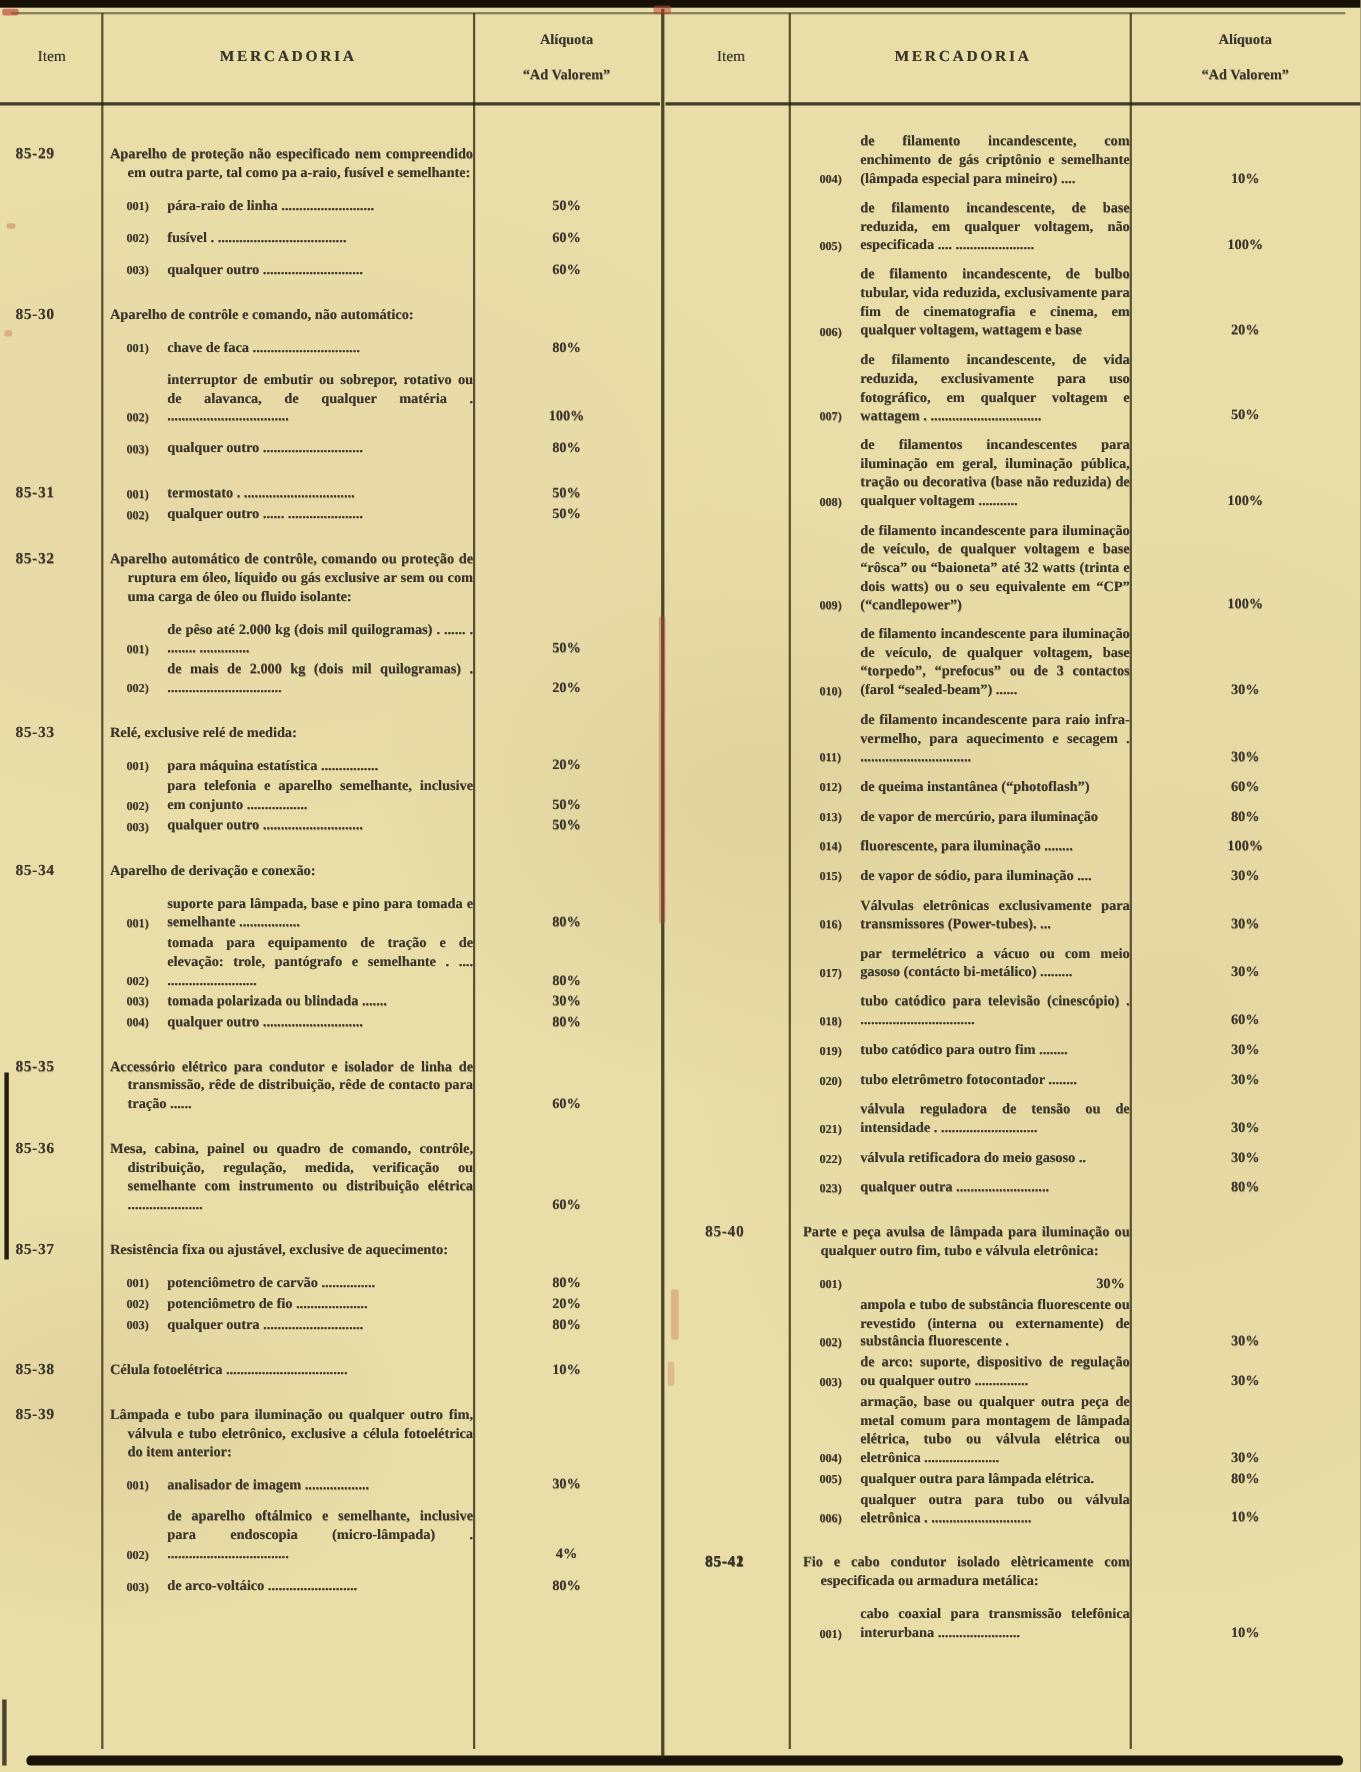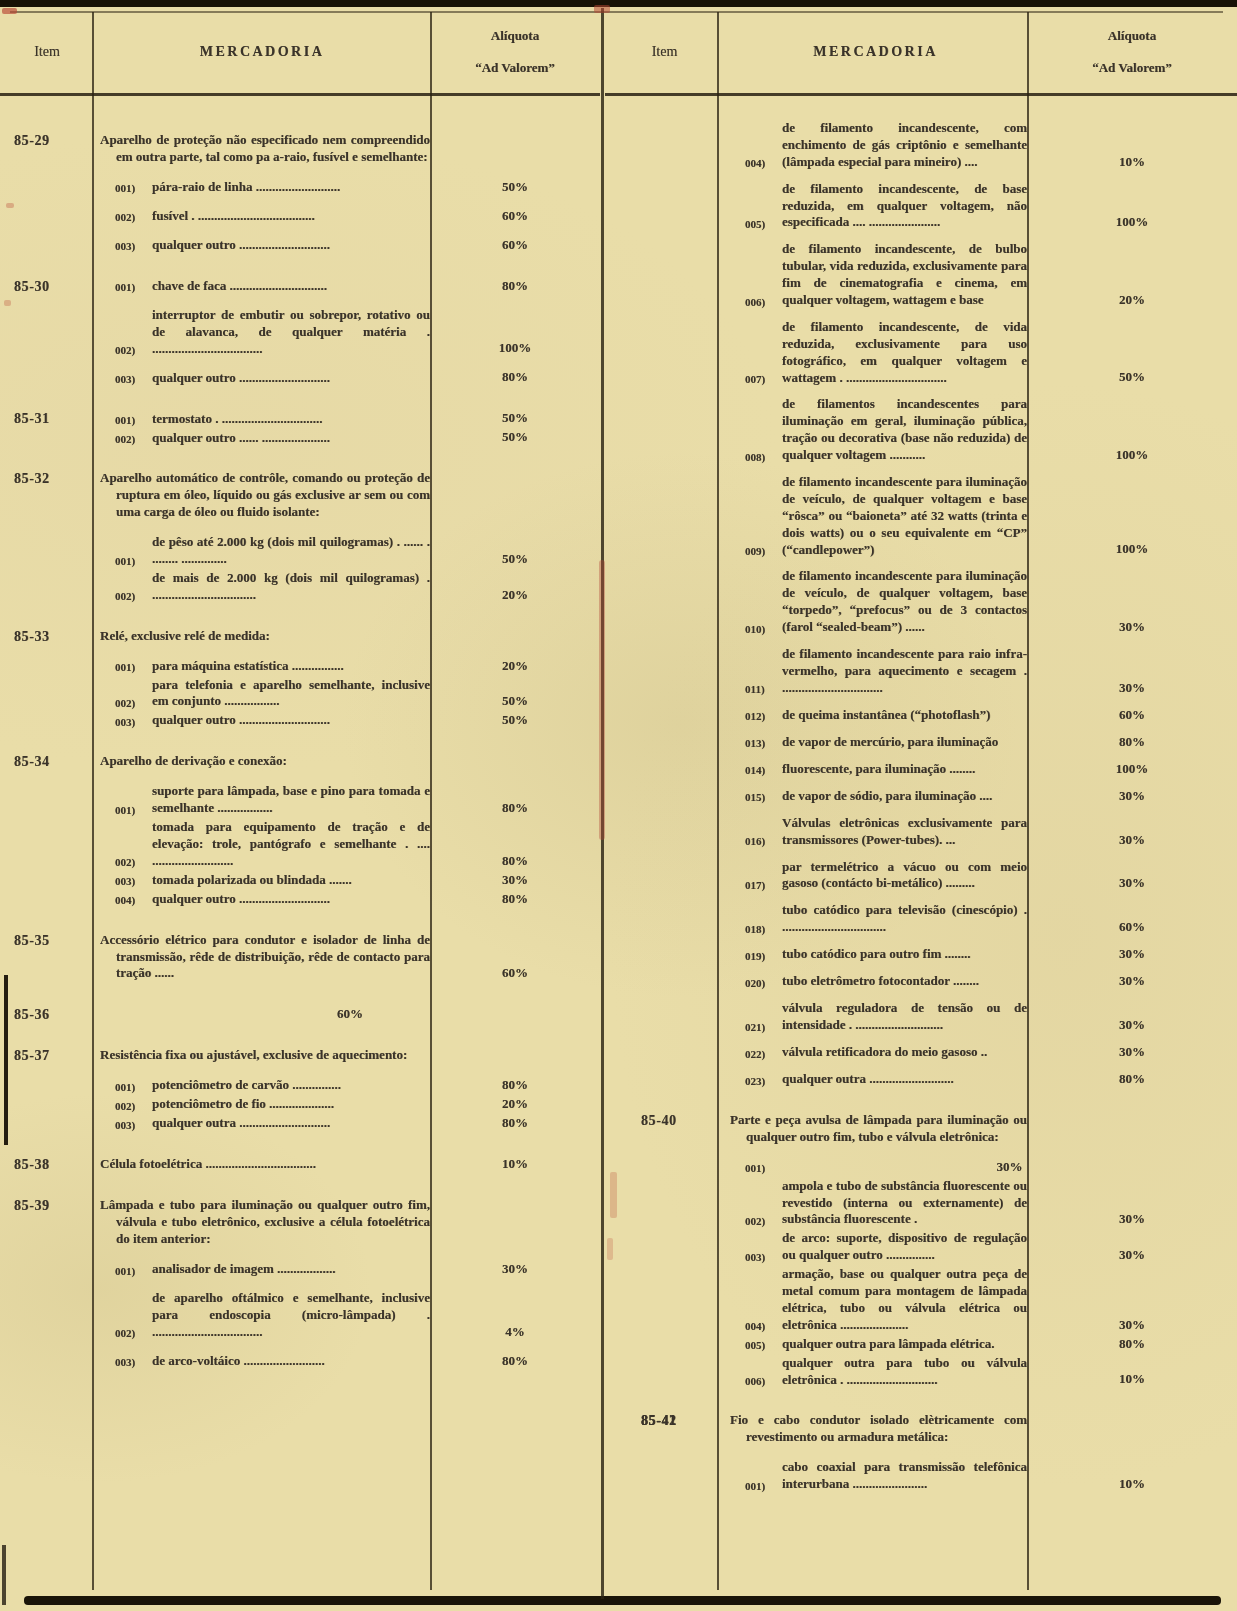--- a/index.html
+++ b/index.html
@@ -114,20 +114,23 @@
             </div>
             <div class="srow">
               <div class="snum txt">003)</div>
               <div class="stext txt">qualquer outro ............................</div>
               <div class="rate txt">60%</div>
             </div>
           </div>
         </div>
         <div class="entry">
           <div class="code txt">85-30</div>
+          <div class="hrow">
+            <div class="htext txt">Aparelho de contrôle e comando, não automático:</div>
+          </div>
           <div class="subs">
             <div class="srow">
               <div class="snum txt">001)</div>
               <div class="stext txt">chave de faca ..............................</div>
               <div class="rate txt">80%</div>
             </div>
             <div class="srow">
               <div class="snum txt">002)</div>
               <div class="stext txt">interruptor de embutir ou sobrepor, rotativo ou de alavanca, de qualquer matéria . ..................................</div>
               <div class="rate txt">100%</div>
@@ -226,20 +229,21 @@
         <div class="entry">
           <div class="code txt">85-35</div>
           <div class="hrow">
             <div class="htext txt">Accessório elétrico para condutor e isolador de linha de transmissão, rêde de distribuição, rêde de contacto para tração ......</div>
             <div class="rate txt">60%</div>
           </div>
         </div>
         <div class="entry">
           <div class="code txt">85-36</div>
           <div class="hrow">
+            <div class="htext txt">Mesa, cabina, painel ou quadro de comando, contrôle, distribuição, regulação, medida, verificação ou semelhante com instrumento ou distribuição elétrica .....................</div>
             <div class="rate txt">60%</div>
           </div>
         </div>
         <div class="entry tight">
           <div class="code txt">85-37</div>
           <div class="hrow">
             <div class="htext txt">Resistência fixa ou ajustável, exclusive de aquecimento:</div>
           </div>
           <div class="subs">
             <div class="srow">
@@ -444,21 +448,21 @@
               <div class="rate txt">10%</div>
             </div>
           </div>
         </div>
         <div class="entry">
           <div class="code txt">85-41</div>
         </div>
         <div class="entry">
           <div class="code txt">85-42</div>
           <div class="hrow">
-            <div class="htext txt">Fio e cabo condutor isolado elètricamente com revestimento ou armadura metálica:</div>
+            <div class="htext txt">Fio e cabo condutor isolado elètricamente com especificada ou armadura metálica:</div>
           </div>
           <div class="subs">
             <div class="srow">
               <div class="snum txt">001)</div>
               <div class="stext txt">cabo coaxial para transmissão telefônica interurbana .......................</div>
               <div class="rate txt">10%</div>
             </div>
           </div>
         </div>
       </div>

